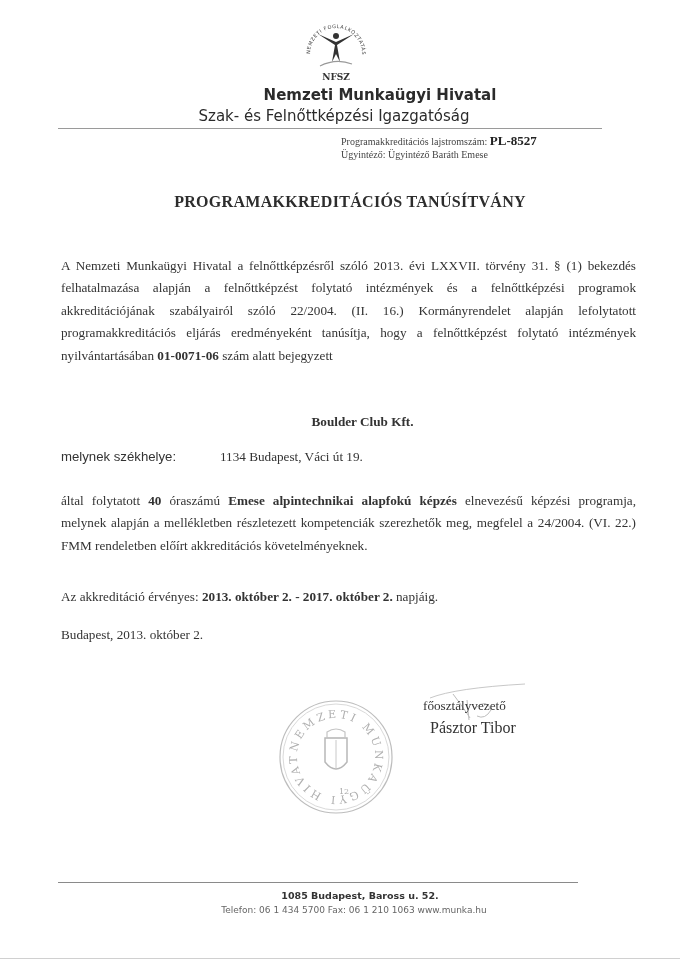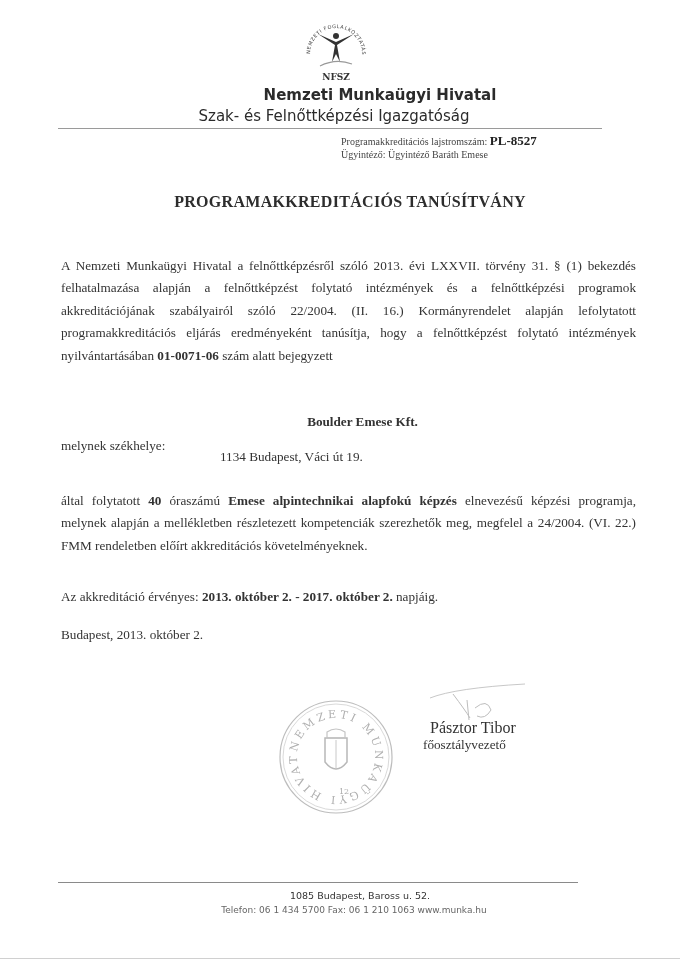--- a/index.html
+++ b/index.html
@@ -56,22 +56,22 @@
       text-align: justify;
     }
     .p1 { top: 255px; }
     .company {
       left: 0; width: 700px; top: 414px; text-align: center;
       font-family: "Liberation Serif", serif;
       font-size: 13.2px; font-weight: bold; color: #333;
       padding-left: 25px; box-sizing: border-box;
     }
     .seat-label {
-      left: 61px; top: 438px;
-      font-family: Liberation Serif, serif; font-size: 13.2px; color: #333;
+      left: 61px; top: 449px;
+      font-family: Liberation Sans, sans-serif; font-size: 13.2px; color: #333;
     }
     .seat-value {
       left: 220px; top: 449px;
       font-family: "Liberation Serif", serif; font-size: 13.2px; color: #333;
     }
     .p2 { top: 490px; }
     .validity {
       left: 61px; top: 589px;
       font-family: "Liberation Serif", serif; font-size: 13.2px; color: #333;
     }
@@ -81,33 +81,33 @@
     }
 
     
     .stamp { left: 277px; top: 698px; width: 118px; height: 118px; }
     .signature { left: 425px; top: 680px; width: 110px; height: 45px; }
     .signer-name {
       left: 430px; top: 719px;
       font-family: "Liberation Serif", serif; font-size: 16px; color: #333;
     }
     .signer-title {
-      left: 423px; top: 737px;
+      left: 423px; top: 698px;
       font-family: "Liberation Serif", serif; font-size: 13.2px; color: #333;
     }
 
     
     .footer-rule {
       left: 58px; top: 882px; width: 520px; height: 0;
       border-top: 1px solid #8a8a8a;
     }
     .footer-addr {
       left: 0; width: 700px; top: 890px; text-align: center;
       font-family: "DejaVu Sans", "Liberation Sans", sans-serif;
-      font-size: 9.5px; font-weight: normal; color: #333;
+      font-size: 9.5px; font-weight: bold; color: #333;
       padding-left: 20px; box-sizing: border-box;
     }
     .footer-contact {
       left: 0; width: 700px; top: 905px; text-align: center;
       font-family: "DejaVu Sans", "Liberation Sans", sans-serif;
       font-size: 9px; color: #666;
       padding-left: 8px; box-sizing: border-box;
     }
     .bottom-edge {
       left: 0; top: 958px; width: 680px; height: 0;
@@ -141,21 +141,21 @@
 </div>
 <div class="abs case-line">
   <span>Ügyintéző:</span>
   <span>Ügyintéző Baráth Emese</span>
 </div>
 
 <div class="abs doc-title">PROGRAMAKKREDITÁCIÓS TANÚSÍTVÁNY</div>
 
 <div class="abs para p1"><span>A Nemzeti Munkaügyi Hivatal a felnőttképzésről szóló 2013. évi LXXVII. törvény 31. § (1) bekezdés felhatalmazása alapján a felnőttképzést folytató intézmények és a felnőttképzési programok akkreditációjának szabályairól szóló 22/2004. (II. 16.) Kormányrendelet alapján lefolytatott programakkreditációs eljárás eredményeként tanúsítja, hogy a felnőttképzést folytató intézmények nyilvántartásában </span><b>01-0071-06</b><span> szám alatt bejegyzett</span></div>
 
-<div class="abs company">Boulder Emese Kft.</div>
+<div class="abs company">Boulder Club Kft.</div>
 <div class="abs seat-label">melynek székhelye:</div>
 <div class="abs seat-value">1134 Budapest, Váci út 19.</div>
 
 <div class="abs para p2"><span>által folytatott </span><b>40</b><span> óraszámú </span><b>Emese alpintechnikai alapfokú képzés</b><span> elnevezésű képzési programja, melynek alapján a mellékletben részletezett kompetenciák szerezhetők meg, megfelel a 24/2004. (VI. 22.) FMM rendeletben előírt akkreditációs követelményeknek.</span></div>
 
 <div class="abs validity"><span>Az akkreditáció érvényes: </span><b>2013. október 2. - 2017. október 2.</b><span> napjáig.</span></div>
 
 <div class="abs place-date">Budapest, 2013. október 2.</div>
 
 <div class="abs stamp">

